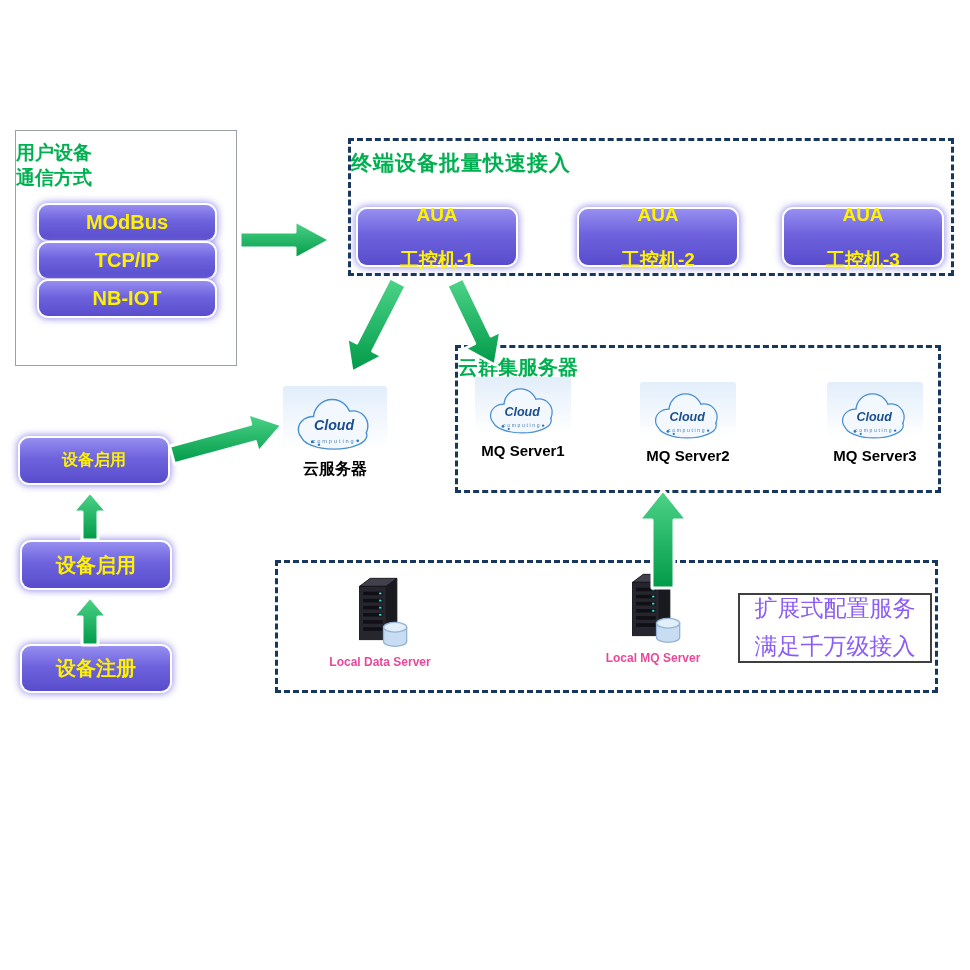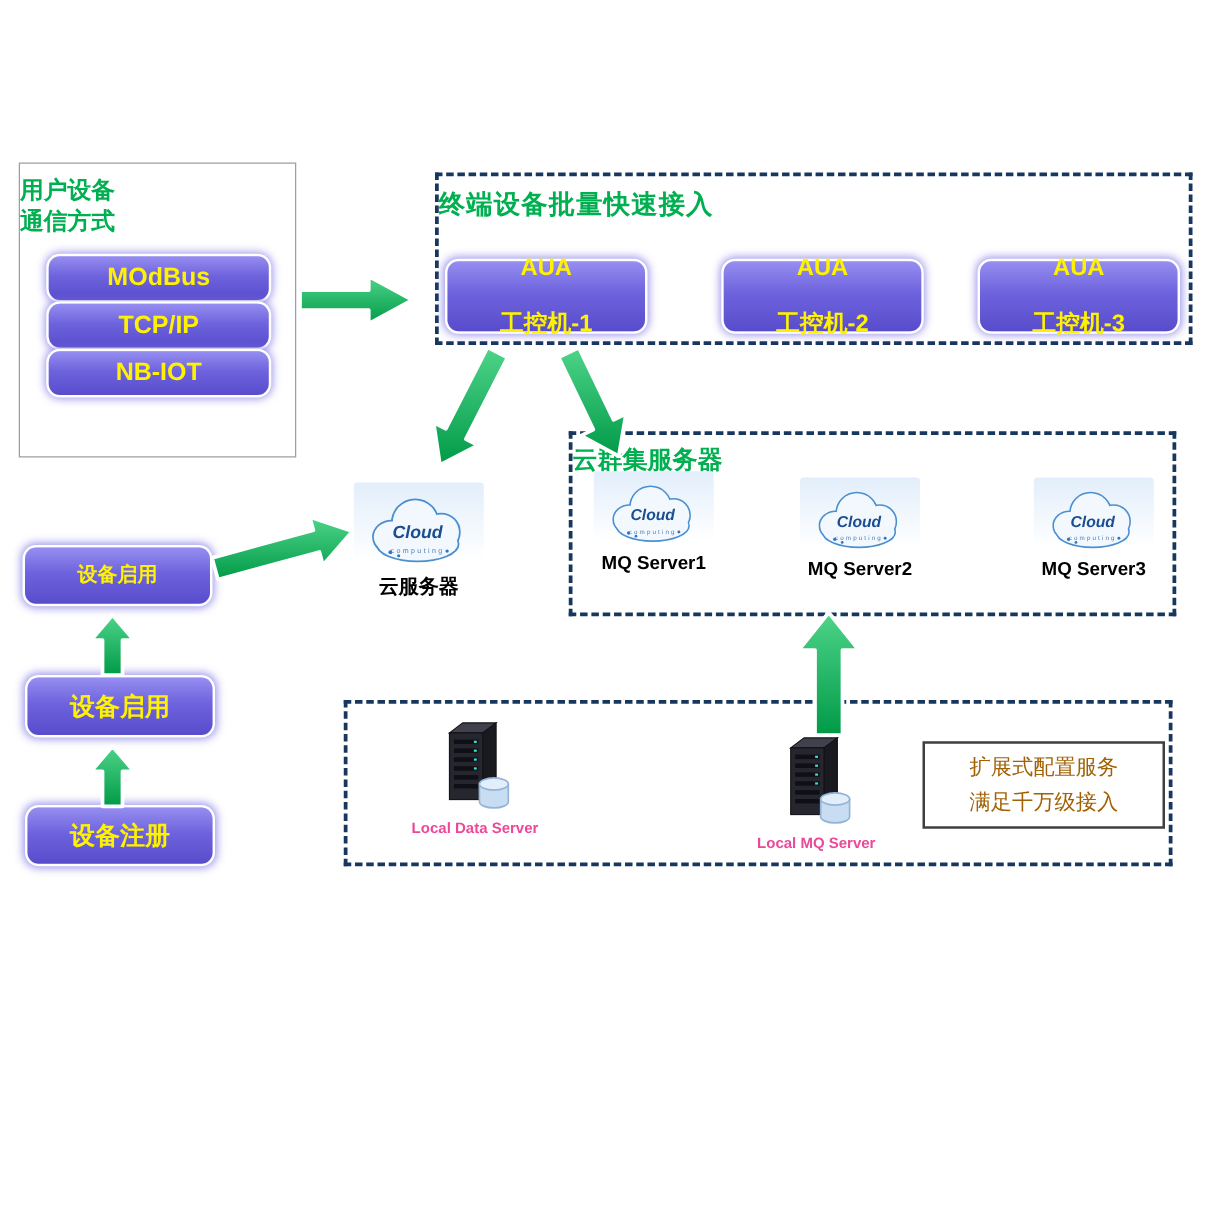--- a/index.html
+++ b/index.html
@@ -17,21 +17,21 @@
         box-shadow:0 0 0 2px #ffffff,0 0 7px 3px rgba(122,112,230,.75);
         text-align:center;}
   .pill.aua{flex-direction:column;line-height:25px;font-size:19px;gap:20px;}
   .cloud-col{position:absolute;display:flex;flex-direction:column;align-items:center;}
   .cloud-bg{background:linear-gradient(180deg,#e2eefb 0%,#ffffff 90%);border-radius:3px;}
   .cloud-col .caption2{font-weight:bold;color:#000;font-size:15px;margin-top:3px;white-space:nowrap;}
   .server-col{position:absolute;display:flex;flex-direction:column;align-items:center;}
   .server-col .caption2{font-weight:bold;color:#ec4899;font-size:12px;margin-top:2px;white-space:nowrap;}
   .note{position:absolute;border:2px solid #3f3f3f;background:#ffffff;box-sizing:border-box;
         display:flex;flex-direction:column;justify-content:center;text-align:center;
-        font-size:17px;color:#a16207;line-height:1.65;}
+        font-size:23px;color:#8b5cf6;line-height:1.65;}
   .hiddendefs{position:absolute;width:0;height:0;overflow:hidden;}
 </style>
 </head>
 <body>
 
 <svg class="hiddendefs" aria-hidden="true">
   <defs>
     <symbol id="cloud-sym" viewBox="0 0 110 74">
       <g fill="#f2f8fe" stroke="#4a8fd0" stroke-width="3">
         <ellipse cx="32" cy="46" rx="15" ry="13"></ellipse>
@@ -158,21 +158,21 @@
 
   <div class="panel dashed" style="left:275px;top:560px;width:663px;height:133px;">
 
     <div class="server-col" style="left:27px;top:10px;width:150px;">
       <svg width="80" height="80">
         <use href="#server-sym" width="80" height="80"></use>
       </svg>
       <div class="caption2">Local Data Server</div>
     </div>
 
-    <div class="server-col" style="left:300px;top:22px;width:150px;">
+    <div class="server-col" style="left:300px;top:6px;width:150px;">
       <svg width="80" height="80">
         <use href="#server-sym" width="80" height="80"></use>
       </svg>
       <div class="caption2">Local MQ Server</div>
     </div>
 
     <div class="note" style="left:460px;top:30px;width:194px;height:70px;">
       <div>扩展式配置服务</div>
       <div>满足千万级接入</div>
     </div>

